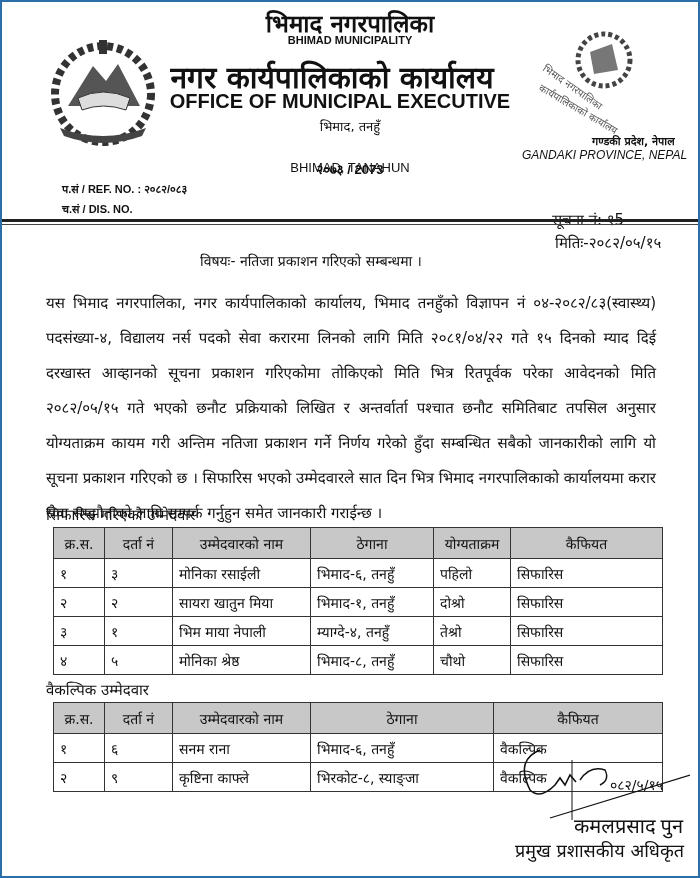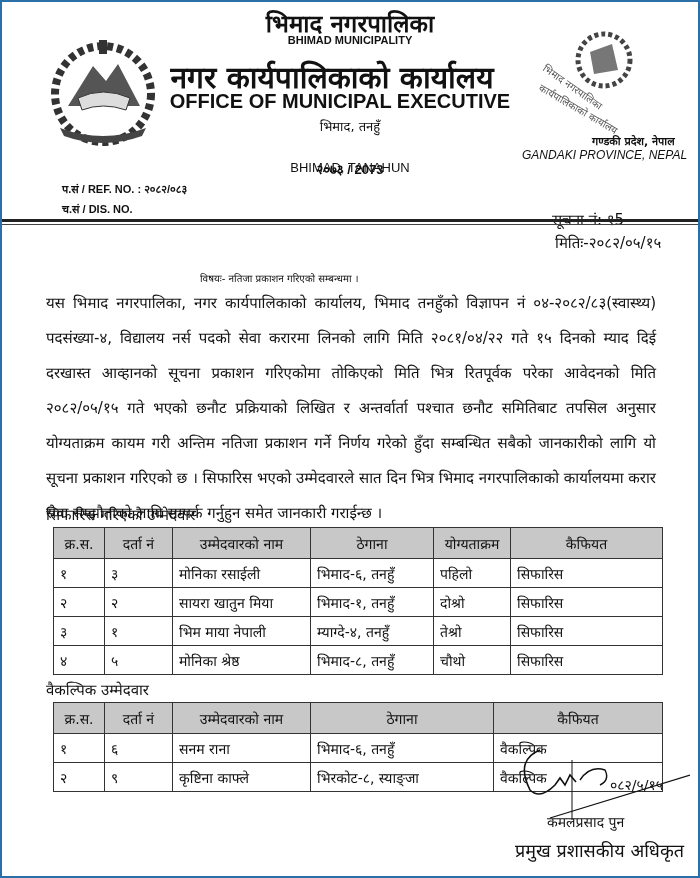--- a/index.html
+++ b/index.html
@@ -23,34 +23,34 @@
   .h7 { top:160px; font-size:13px; font-family:"Liberation Sans", sans-serif; }
   .prov-np { position:absolute; left:592px; top:133px; font-size:11px; font-weight:bold; white-space:nowrap; }
   .prov-en { position:absolute; left:522px; top:148px; font-size:12px; font-family:"Liberation Sans", sans-serif; white-space:nowrap;font-style:italic; }
   .ref { position:absolute; left:62px; font-size:11px; font-weight:bold; font-family:"Liberation Sans", sans-serif; }
   .ref1 { top:181px; }
   .ref2 { top:201px; }
   .notice-no { position:absolute; left:552px; top:196px; font-size:15px;margin-top:13px; }
   .rule1 { position:absolute; left:2px; right:2px; top:219px; border-top:3px solid #222; }
   .rule2 { position:absolute; left:2px; right:2px; top:224px; border-top:1px solid #444; }
   .date { position:absolute; left:515px; top:232px; font-size:15px;margin-left:40px; }
-  .subject { position:absolute; left:200px; top:271px; font-size:10px; white-space:nowrap; }
+  .subject { position:absolute; left:200px; top:251px; font-size:14px; white-space:nowrap; }
   .para {
     position:absolute; left:46px; top:286px; width:610px; font-size:15px;
     line-height:35px; text-align:justify;
   }
   .sec-title { position:absolute; left:46px; font-size:15px; }
   .sec1 { top:504px; }
   .sec2 { top:679px; }
   table { position:absolute; border-collapse:collapse; font-size:14px; }
   th, td { border:1px solid #333; padding:0 6px; height:28px; text-align:left; font-weight:normal; }
   th { background:#c8c8c8; text-align:center; height:30px; }
   .t1 { left:53px; top:527px; width:610px; }
   .t2 { left:53px; top:702px; width:610px; }
-  .sign-name { position:absolute; left:547px; top:812px; font-size:14px; }
+  .sign-name { position:absolute; left:574px; top:812px; font-size:20px;font-family:Liberation Serif, serif; }
   .sign-title { position:absolute; left:515px; top:838px; font-size:18px; }
   .signature { position:absolute; left:510px; top:740px; width:180px; height:80px; }
 </style>
 </head>
 <body>
 
 <div class="frame"></div>
 
 <svg class="emblem" viewBox="0 0 110 112">
   <circle cx="55" cy="58" r="48" fill="none" stroke="#333" stroke-width="8" stroke-dasharray="6 4"></circle>

